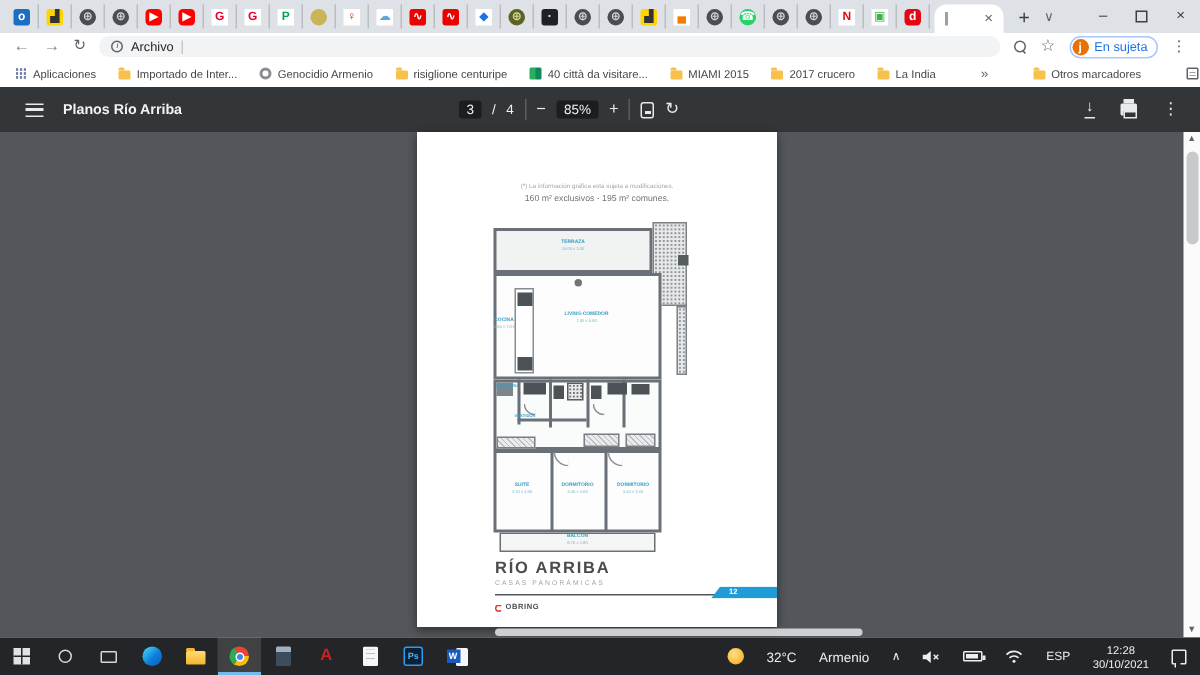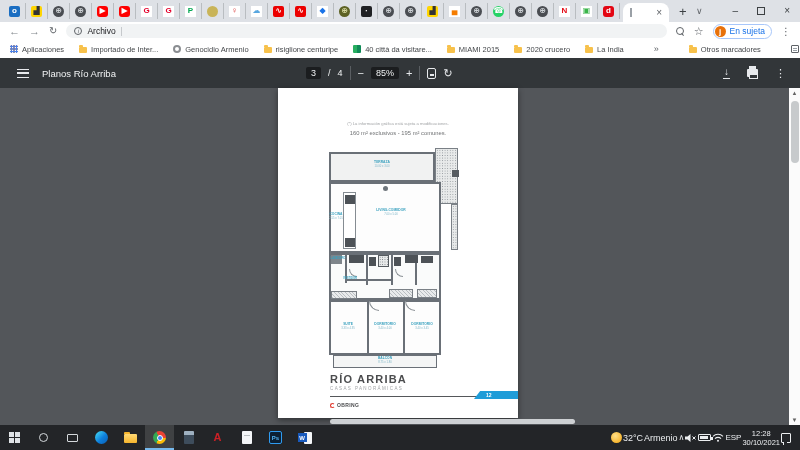--- a/index.html
+++ b/index.html
@@ -72,21 +72,21 @@
   .bmk-spacer { flex:1; }
   .bmk-chev { font-size:9px; color:#5f6368; cursor:pointer; }
   .bmk-vsep { width:1px; height:10px; background:#dadce0; }
 
   
   .pdf-toolbar { position:absolute; top:58px; left:0; right:0; height:30px; background:var(--toolbar-dark);
                  display:flex; align-items:center; color:#f1f3f4; }
   .hamburger { width:12px; height:9px; margin-left:17px; cursor:pointer;
                border-top:1.5px solid #e8eaed; border-bottom:1.5px solid #e8eaed; position:relative; }
   .hamburger::before { content:''; position:absolute; top:2.5px; left:0; right:0; height:1.5px; background:#e8eaed; }
-  .pdf-title { margin-left:13px; font-size:9.5px; font-weight:normal; color:#f1f3f4; }
+  .pdf-title { margin-left:13px; font-size:9.5px; font-weight:bold; color:#f1f3f4; }
   .pager-group { position:absolute; left:306px; display:flex; align-items:center; gap:7px; font-size:9px; }
   .tb-box { background:#1b1d1f; padding:1px 5px; border-radius:2px; font-size:9px; color:#f1f3f4; }
   .tb-divider { width:1px; height:14px; background:#5a5e62; }
   .tb-btn { font-size:11px; color:#e8eaed; cursor:pointer; line-height:1; }
   .fit-ic { width:9px; height:11px; border:1.2px solid #e8eaed; border-radius:2px; position:relative; cursor:pointer; }
   .fit-ic::after { content:''; position:absolute; left:1.5px; right:1.5px; bottom:1.5px; height:2px; background:#e8eaed; }
   .rot-ic { font-size:11px; color:#e8eaed; cursor:pointer; line-height:1; }
   .tb-right { position:absolute; right:14px; display:flex; align-items:center; gap:17px; }
   .dl-ic { font-size:10px; color:#e8eaed; border-bottom:1.5px solid #e8eaed; padding:0 1px 0.5px; cursor:pointer; line-height:1; }
   .print-ic { width:11px; height:8px; background:#e8eaed; border-radius:1px; position:relative; cursor:pointer; }
@@ -203,21 +203,21 @@
   .tb-acad { font-size:11px; font-weight:bold; color:#cb2026; line-height:1; }
   .tb-doc { width:10px; height:13px; background:#f4f6f8; border-radius:1px;
             background-image:repeating-linear-gradient(transparent 0 2.4px,#b9bec2 2.4px 3.2px);
             background-size:6px 9px; background-position:2px 2px; background-repeat:no-repeat; }
   .tb-ps { width:13px; height:13px; background:#0c2034; border:1px solid #2f9bf0; border-radius:2px;
            color:#53b4f5; font-size:6px; font-weight:bold; display:flex; align-items:center; justify-content:center; }
   .tb-word { position:relative; width:14px; height:13px; }
   .tb-word .wpage { position:absolute; right:0; top:0.5px; width:8px; height:12px; background:#f4f6f8; border-radius:1px; }
   .tb-word .wblock { position:absolute; left:0; top:2px; width:9px; height:9px; background:#185abd;
                      color:#fff; font-size:6px; font-weight:bold; display:flex; align-items:center; justify-content:center; }
-  .tray { margin-left:auto; display:flex; align-items:center; gap:1px; padding-right:9px; color:#eceef0; }
+  .tray { margin-left:auto; display:flex; align-items:center; gap:15px; padding-right:9px; color:#eceef0; }
   .sun { width:11px; height:11px; border-radius:50%; background:radial-gradient(circle at 40% 35%,#ffe08a,#f5a50b); }
   .tray-text { font-size:9px; white-space:nowrap; }
   .tray-chev { font-size:8px; line-height:1; cursor:pointer; }
   .tray-ic { display:flex; align-items:center; cursor:pointer; }
   .battery { width:13px; height:7px; border:1px solid #eceef0; border-radius:1px; position:relative; }
   .battery::before { content:''; position:absolute; left:1px; top:1px; bottom:1px; width:70%; background:#eceef0; }
   .battery::after { content:''; position:absolute; right:-2.4px; top:1.5px; width:1.4px; height:3px; background:#eceef0; }
   .lang { font-size:8px; cursor:pointer; }
   .clock { font-size:7.5px; line-height:1.2; text-align:center; cursor:pointer; white-space:nowrap; }
   .action-center { width:10px; height:10px; border:1.2px solid #eceef0; border-radius:1px; position:relative; cursor:pointer; }
@@ -404,21 +404,21 @@
           <span>40 città da visitare...</span>
         </span>
 
         <span class="bmk">
           <span class="bmk-ic ic-folder-icon"></span>
           <span>MIAMI 2015</span>
         </span>
 
         <span class="bmk">
           <span class="bmk-ic ic-folder-icon"></span>
-          <span>2020 crucero</span>
+          <span>2017 crucero</span>
         </span>
 
         <span class="bmk">
           <span class="bmk-ic ic-folder-icon"></span>
           <span>La India</span>
         </span>
       </span>
     <span class="bmk-spacer"></span>
     <span class="bmk-chev">»</span>
     <span class="bmk-vsep"></span>

